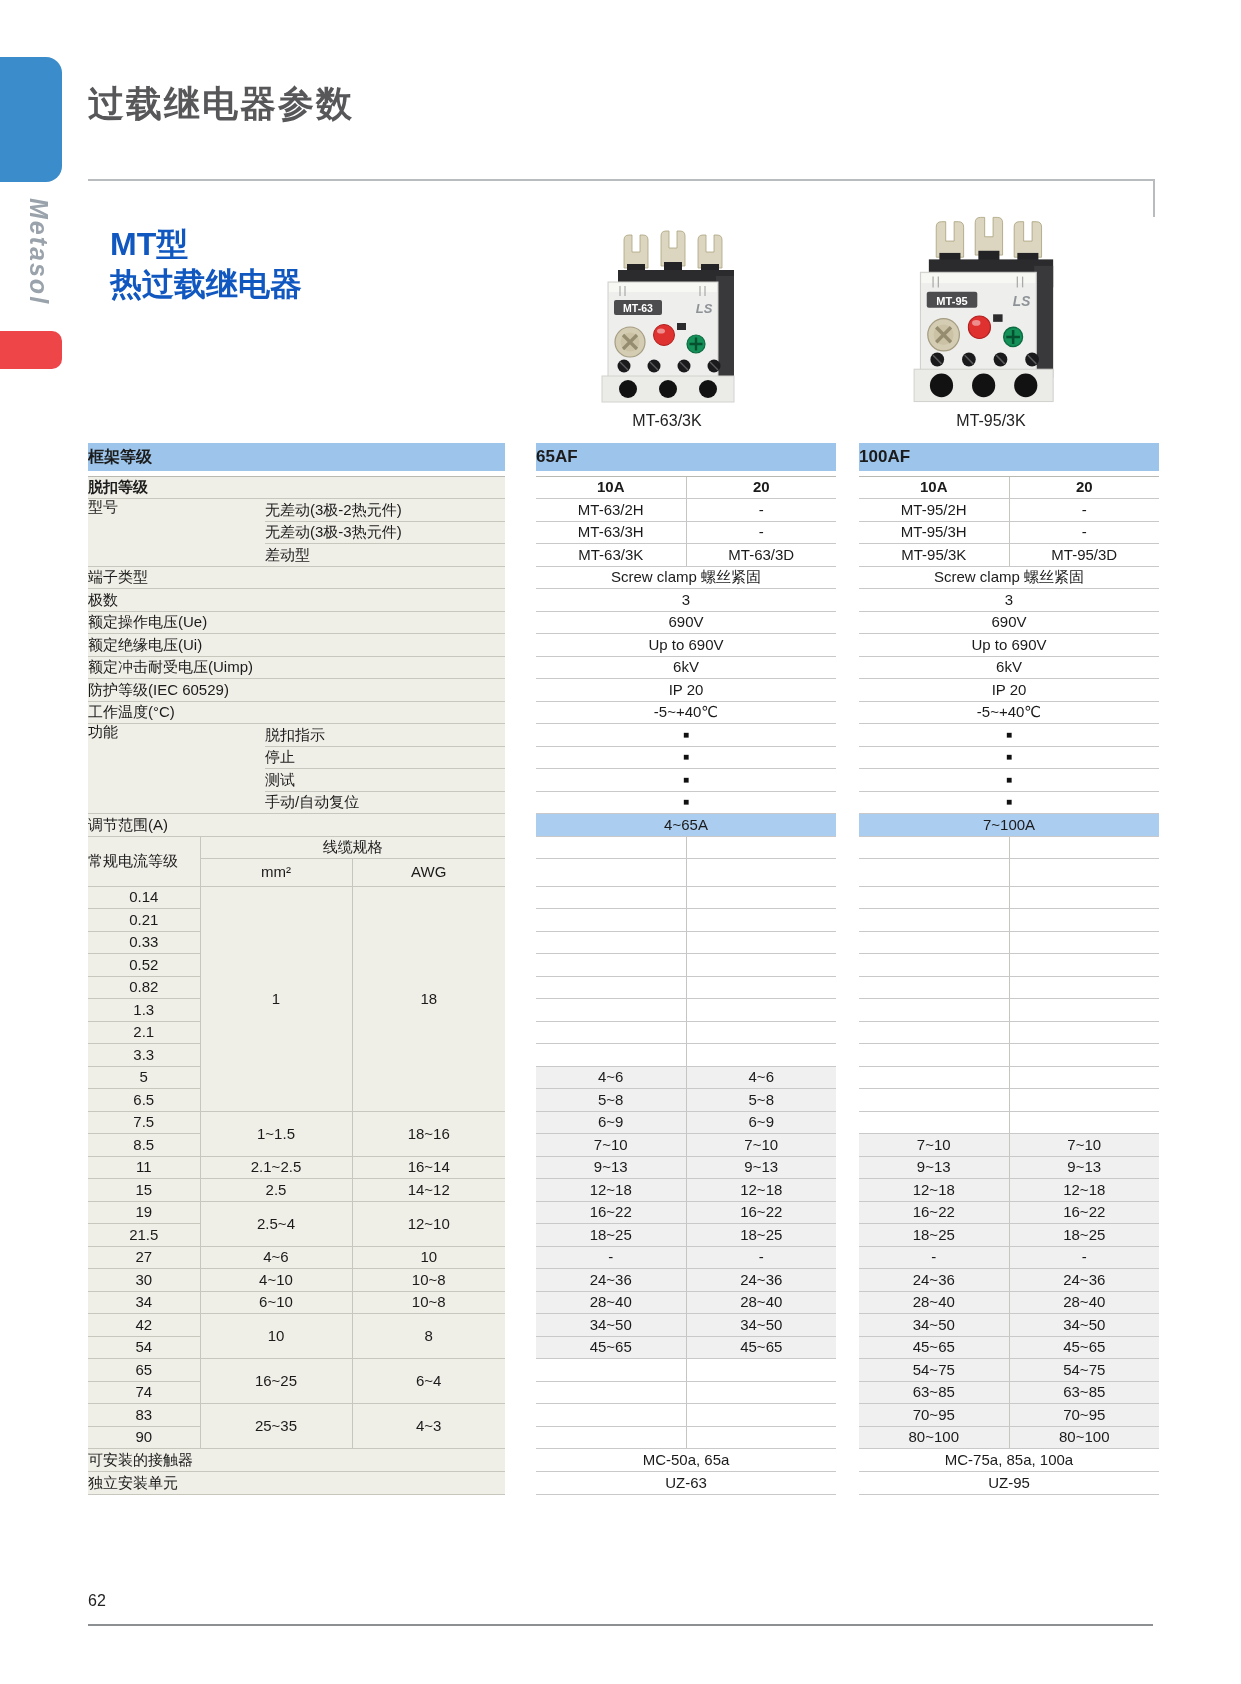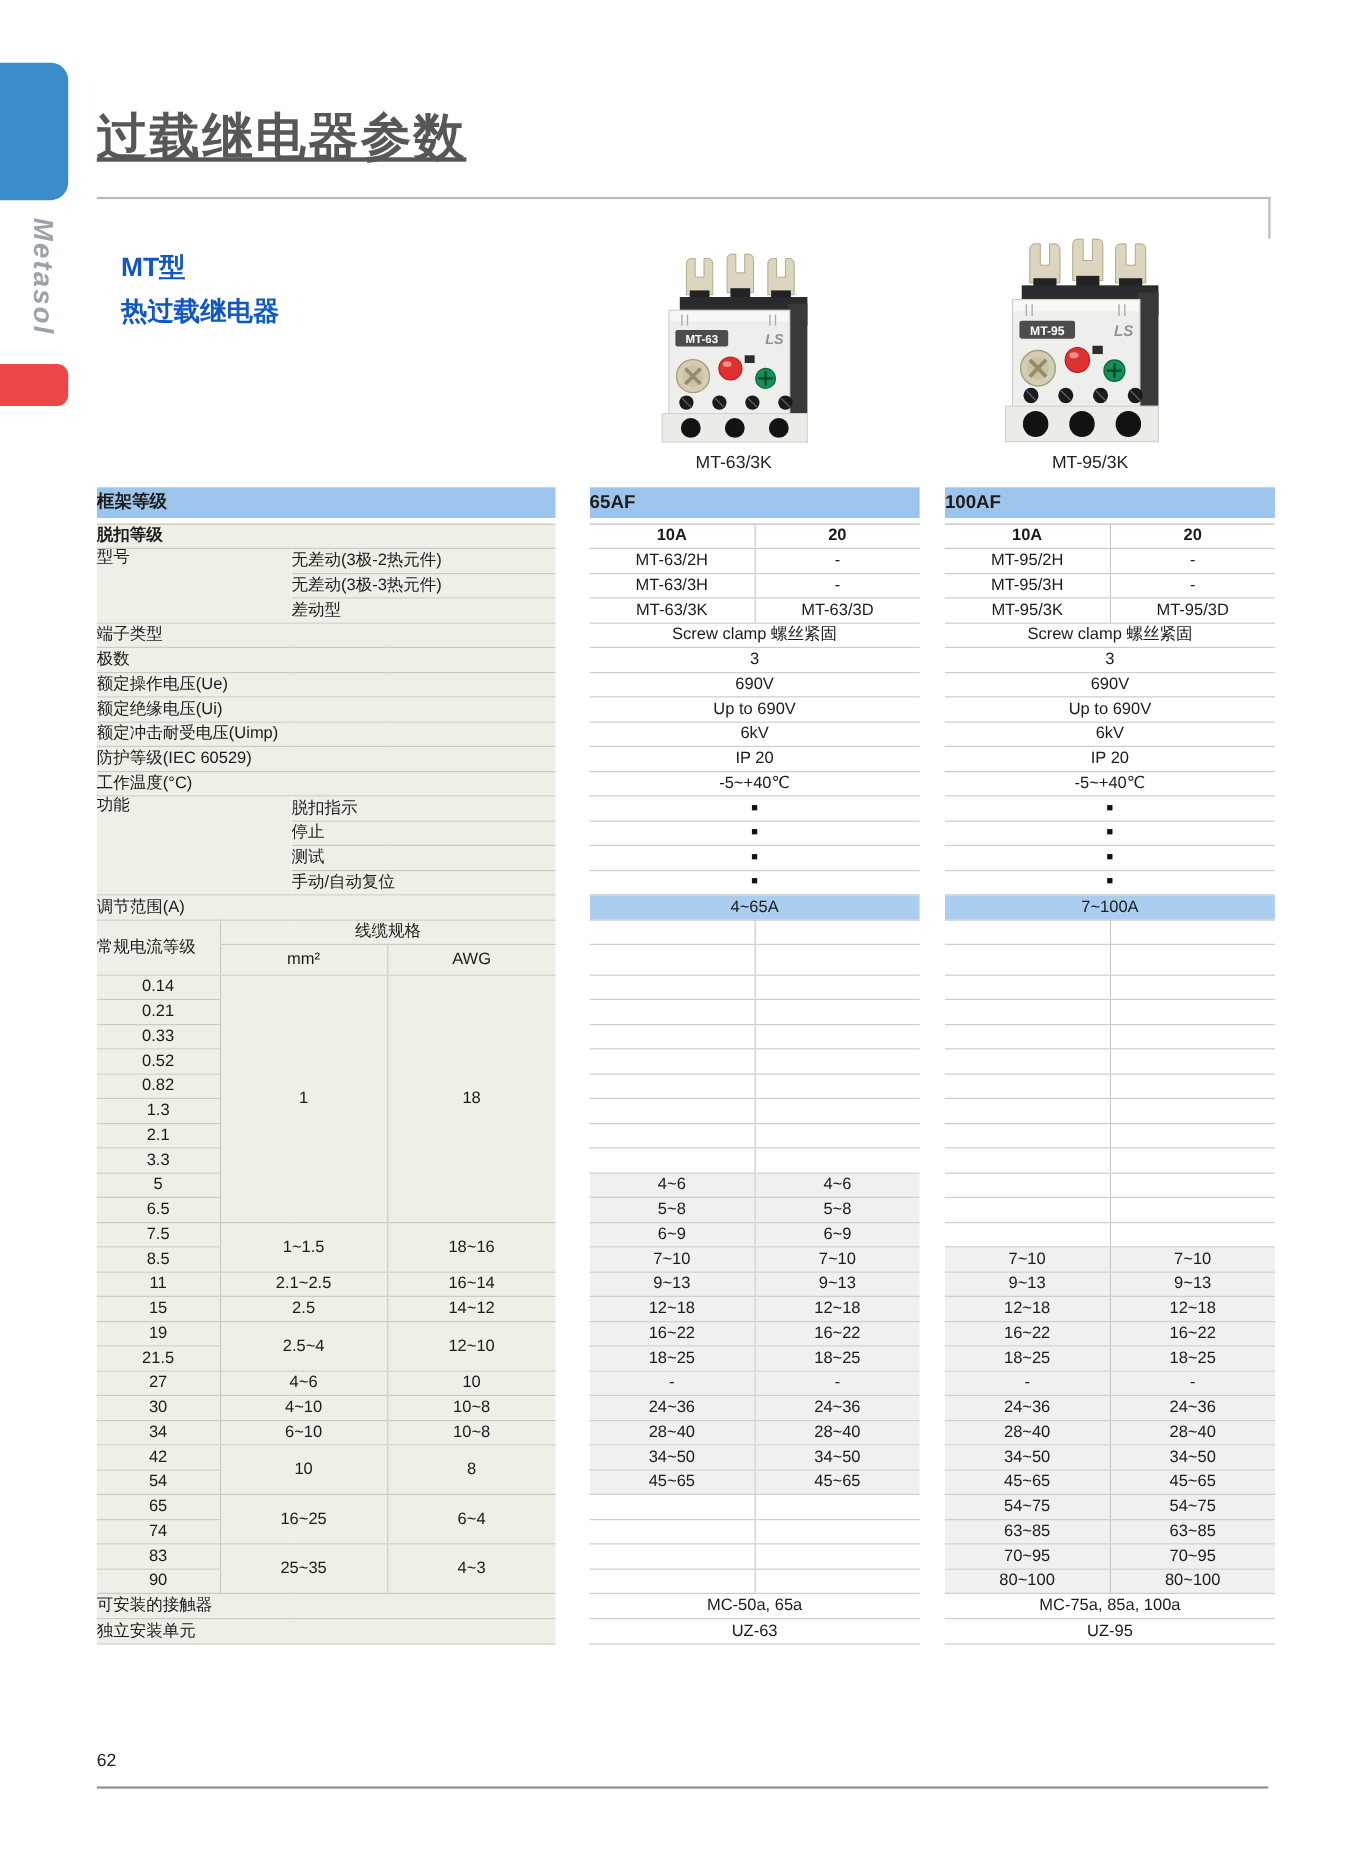--- a/index.html
+++ b/index.html
@@ -14,30 +14,30 @@
   .red-tab {
     position:absolute; left:0; top:331px; width:62px; height:38px;
     background:var(--tab_red); border-radius:0 10px 10px 0;
   }
   .metasol {
     position:absolute; left:24px; top:198px; height:120px;
     writing-mode:vertical-rl; font-style:italic; font-weight:bold;
     font-size:25px; letter-spacing:2px; color:#9aa3ab;
   }
   .page-title {
-    position:absolute; left:88px; top:94px; margin:0;
-    font-size:46px; font-weight:bold; color:#57575a; letter-spacing:2px;text-decoration:underline;
+    position:absolute; left:88px; top:80px; margin:0;
+    font-size:36px; font-weight:bold; color:#57575a; letter-spacing:2px;
   }
   .title-rule {
     position:absolute; left:88px; top:179px; width:1065px; height:36px;
     border-top:2px solid #b9bcbe; border-right:2px solid #b9bcbe;
   }
   .product-title {
     position:absolute; left:110px; top:224px;
-    font-size:24px; font-weight:bold; color:var(--accent_blue); line-height:40px;
+    font-size:32px; font-weight:bold; color:var(--accent_blue); line-height:40px;
   }
   .relay-photo { position:absolute; }
   #relay-63 { left:600px; top:226px; width:150px; height:182px; }
   #relay-95 { left:912px; top:212px; width:158px; height:196px; }
   .photo-caption {
     position:absolute; top:412px; width:150px; text-align:center;
     font-size:16px; color:#222;
   }
   .caption-63 { left:592px; }
   .caption-95 { left:916px; }

